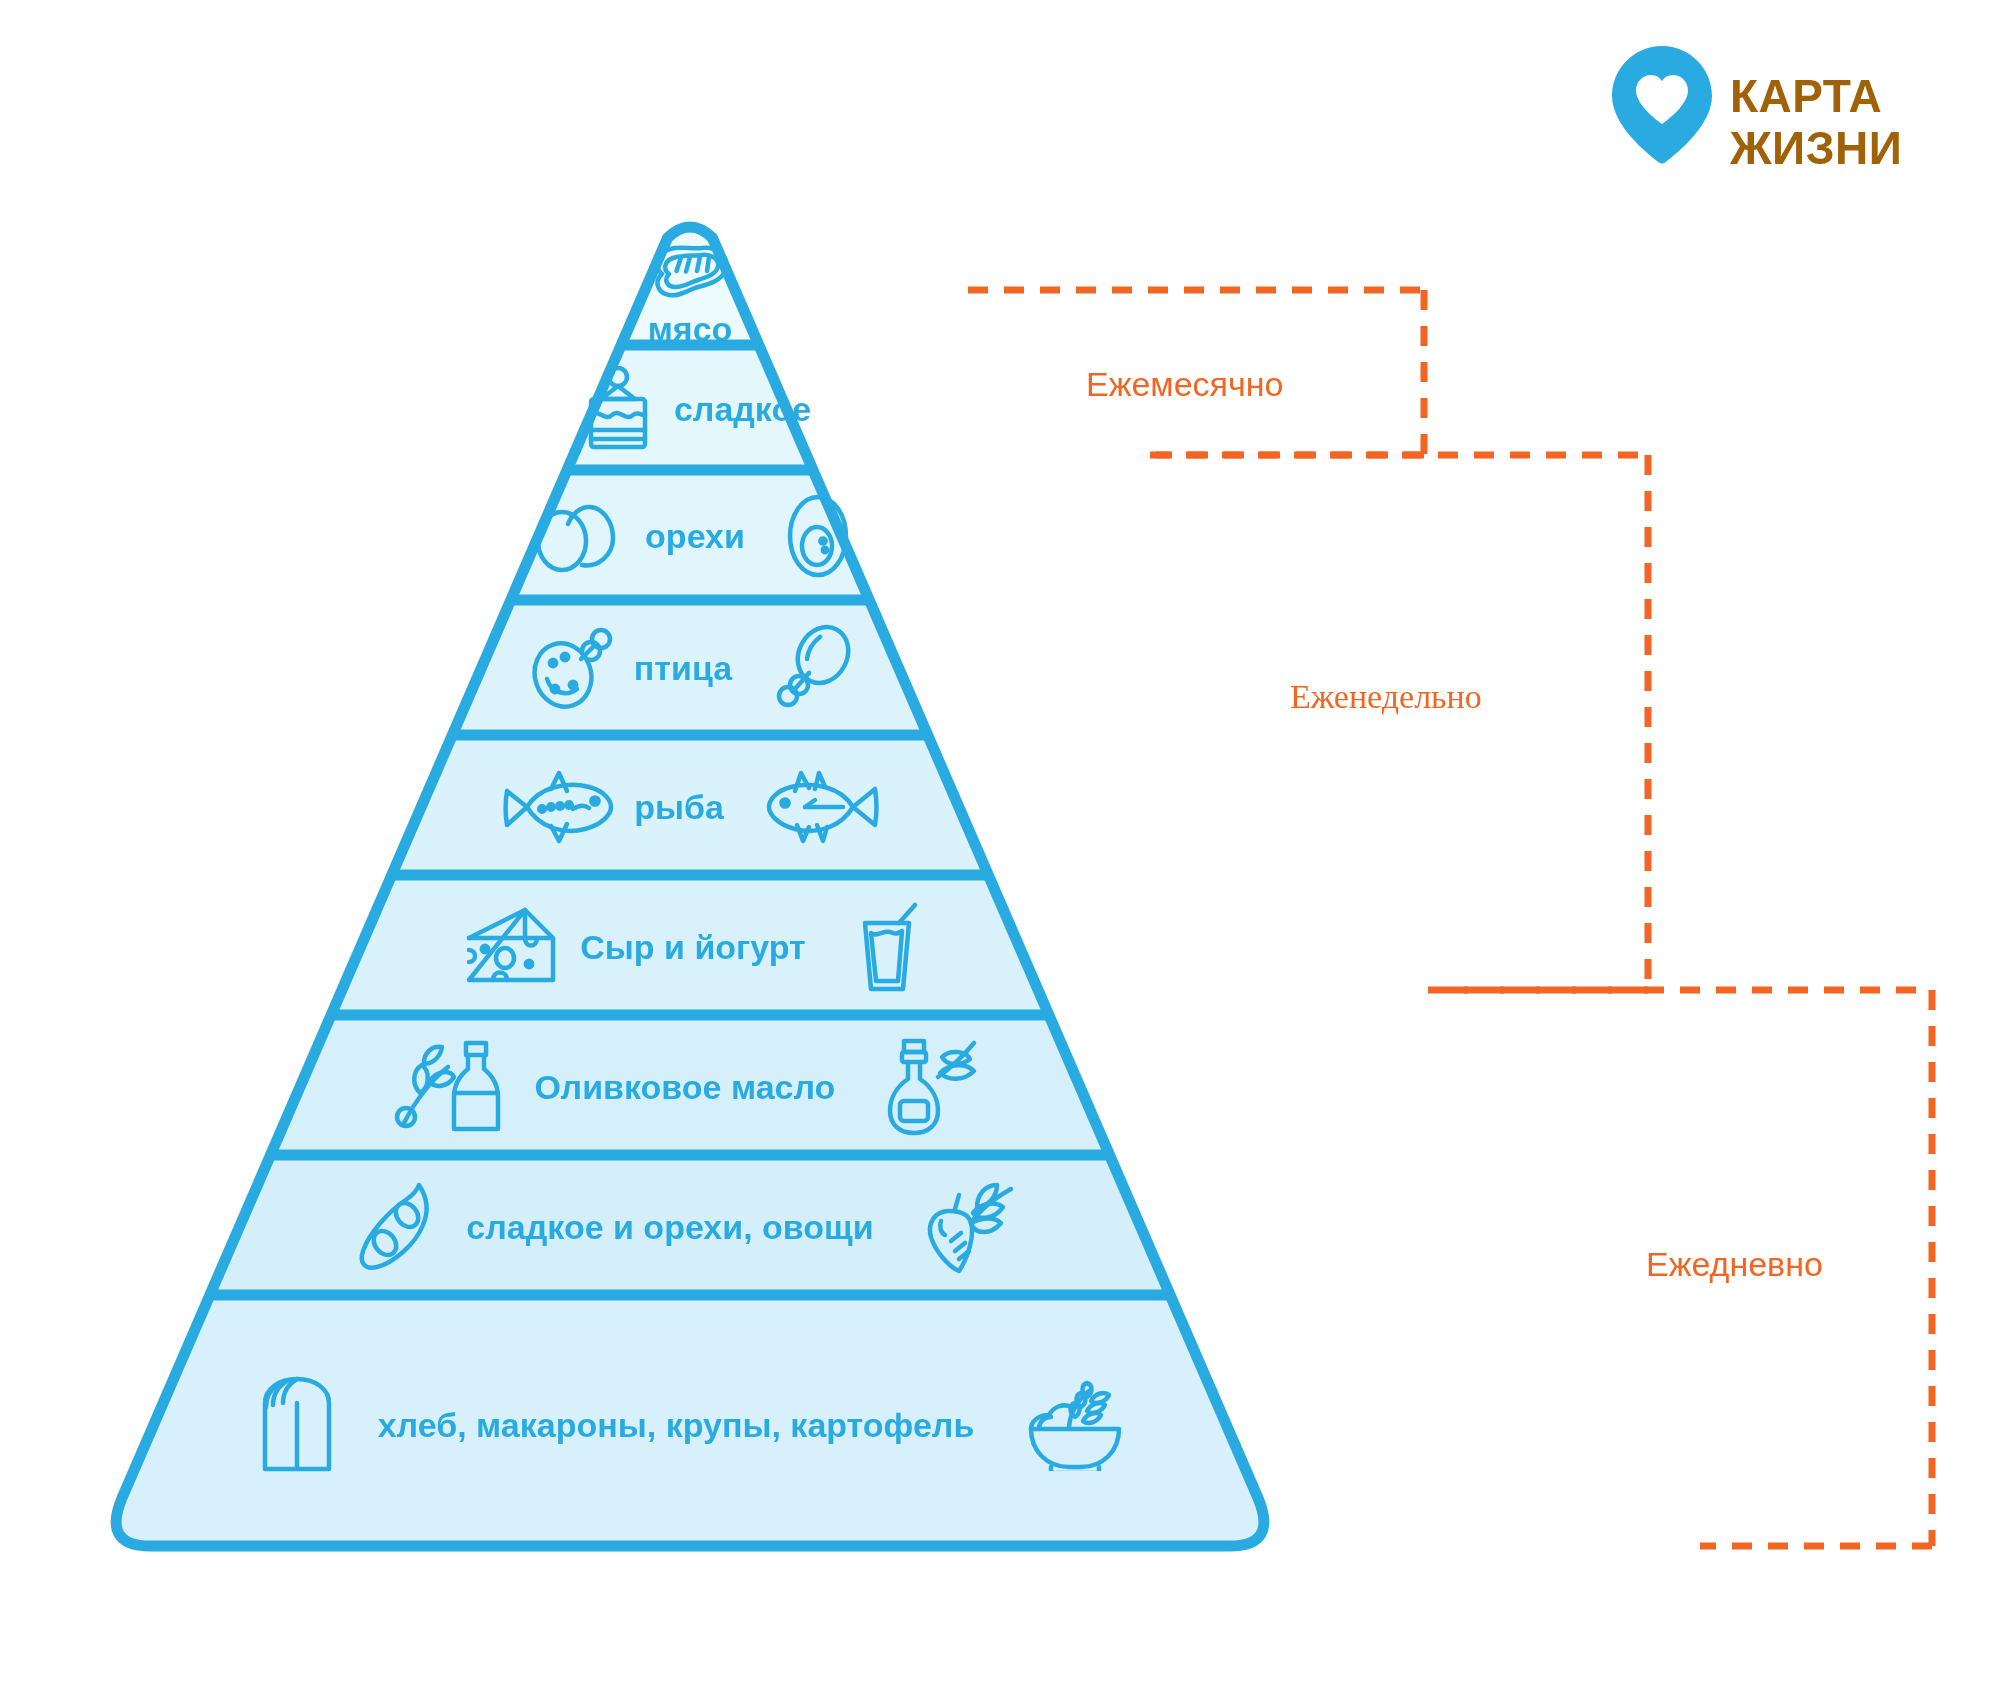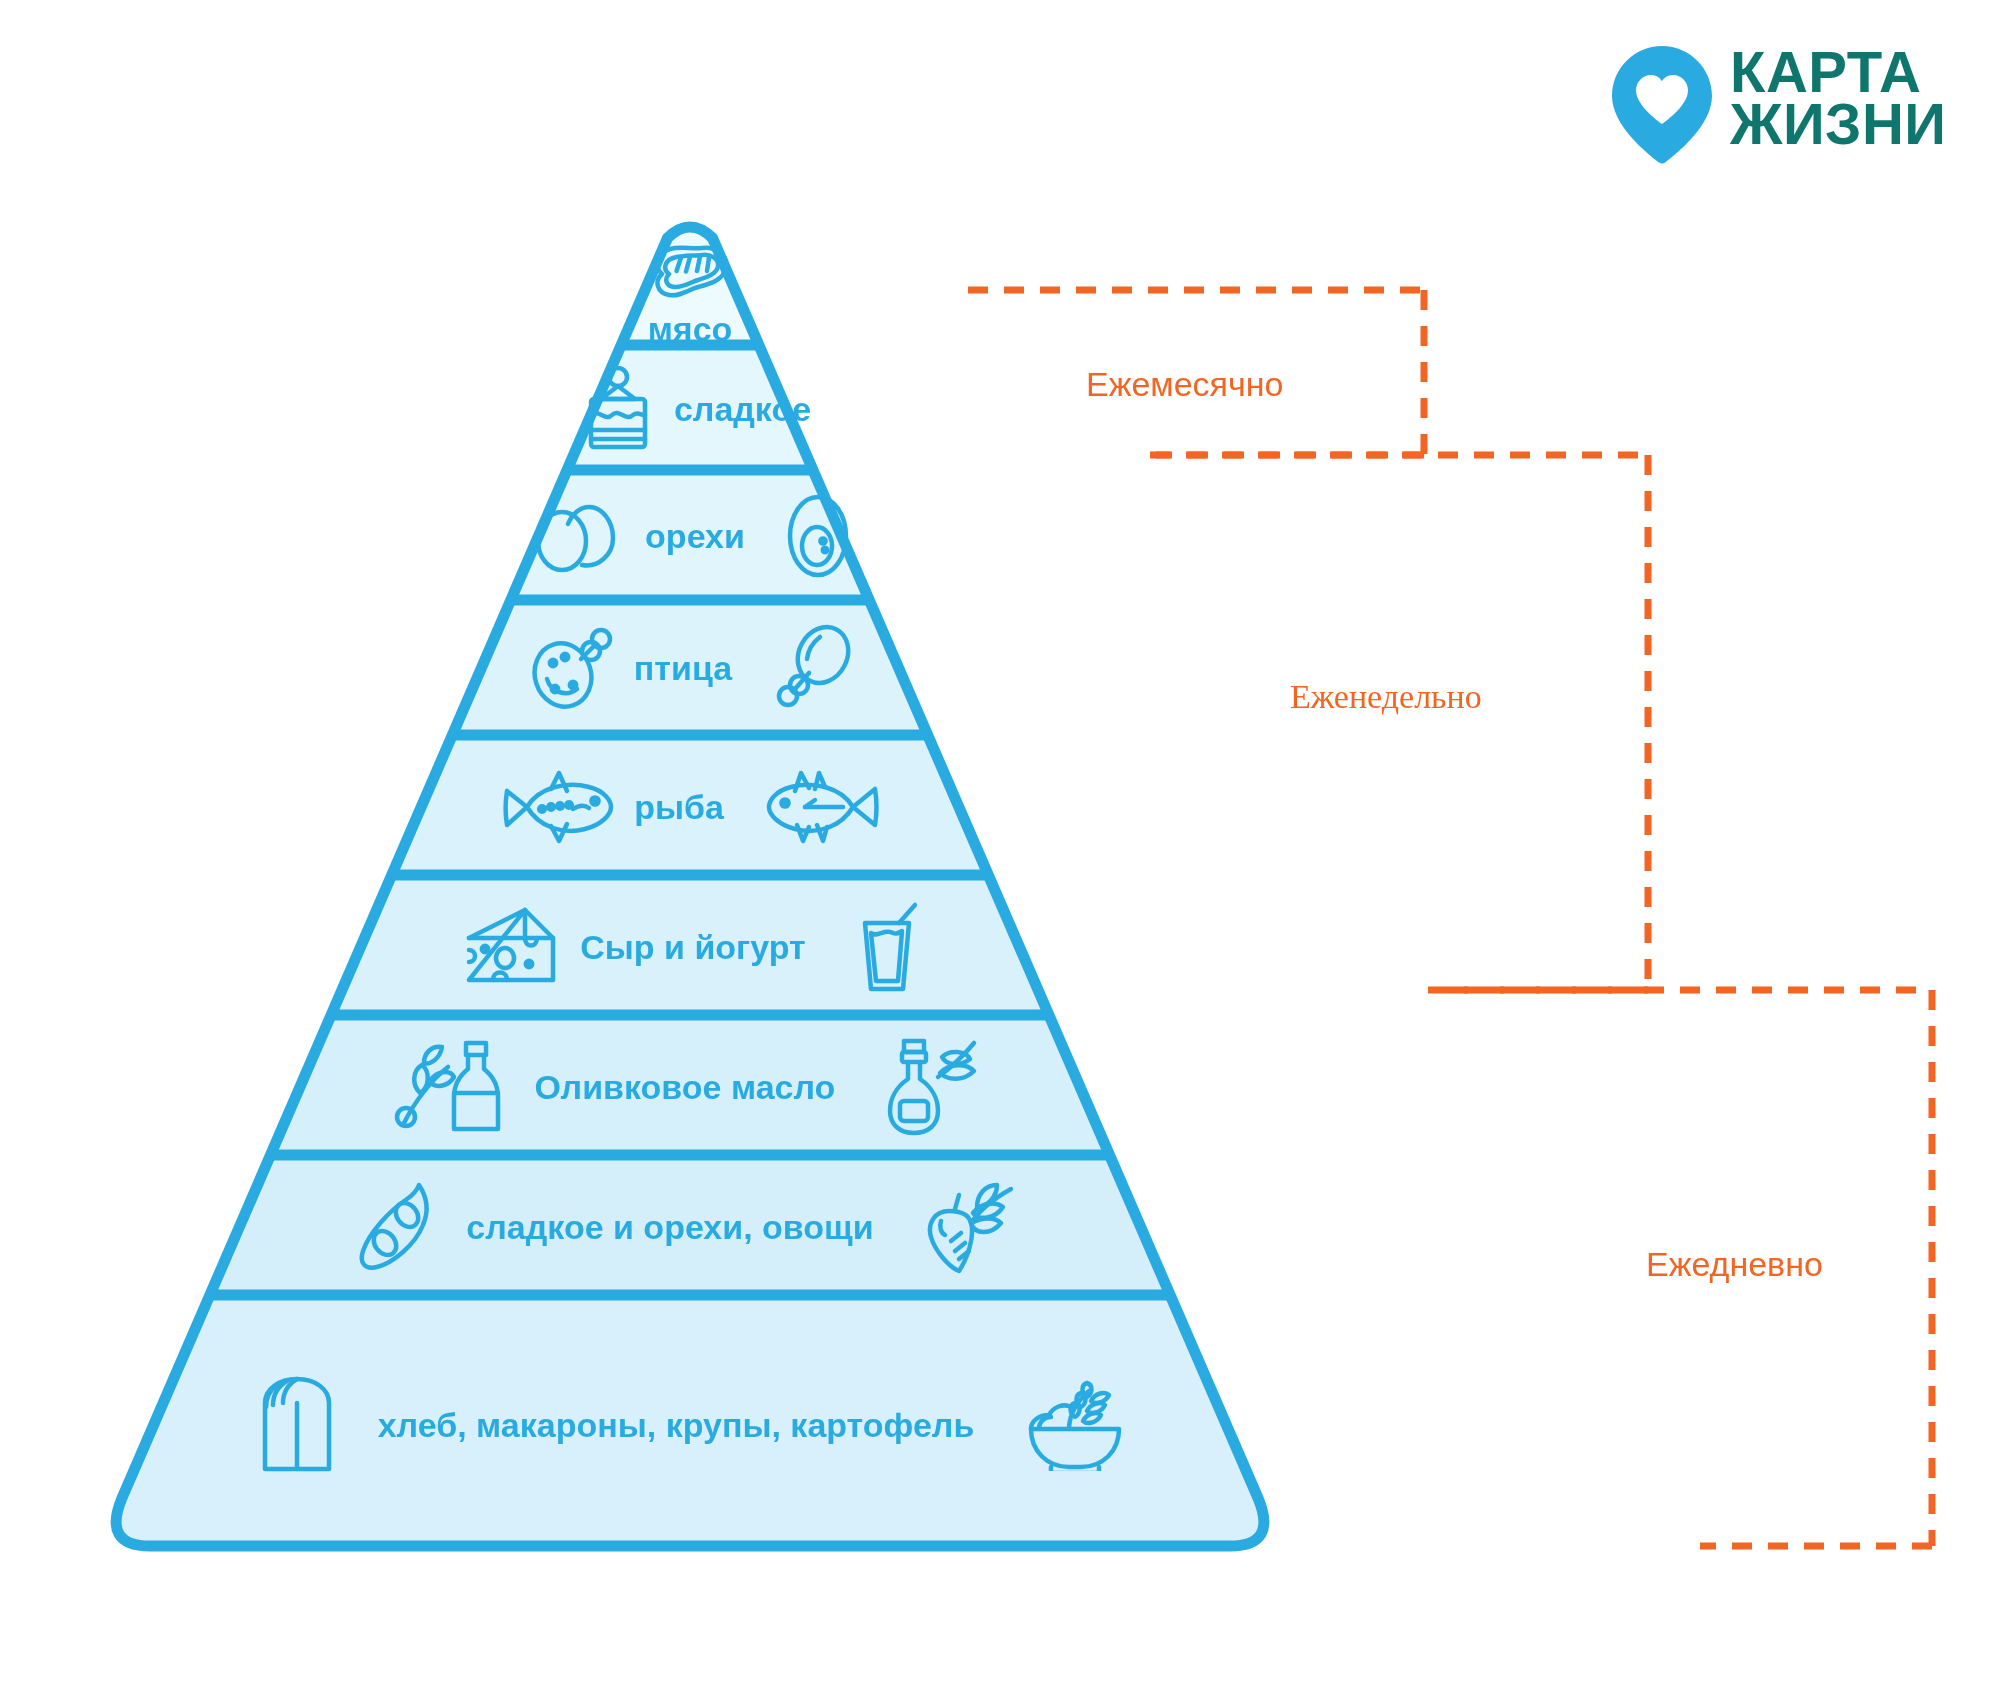--- a/index.html
+++ b/index.html
@@ -44,23 +44,23 @@
   }
   #logo-pin {
     position: absolute;
     left: 0; top: 0;
     width: 100px;
     height: 118px;
   }
   #logo-text {
     position: absolute;
     left: 118px;
-    top: 0;
-    color: #0f766e;
-    font-size: 58px;
+    top: 24px;
+    color: #a16207;
+    font-size: 46px;
     font-weight: bold;
     line-height: 52px;
     letter-spacing: 0.5px;
   }
   #logo-text .line { display: block; white-space: nowrap; }
 
   
   #pyramid-wrap {
     position: absolute;
     left: 80px;

